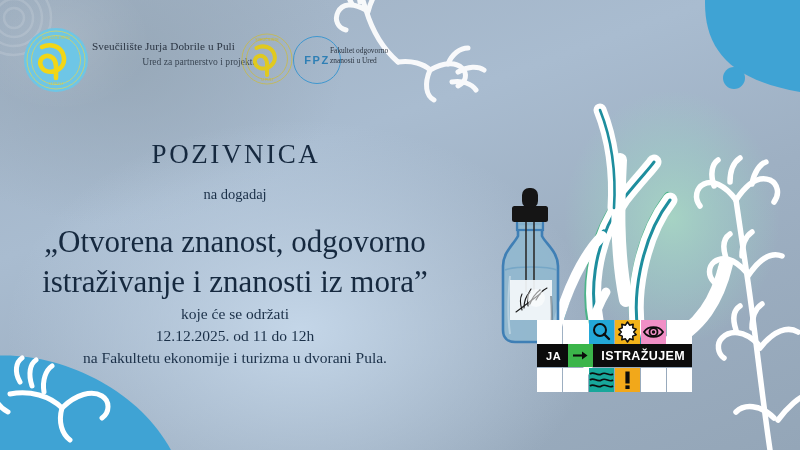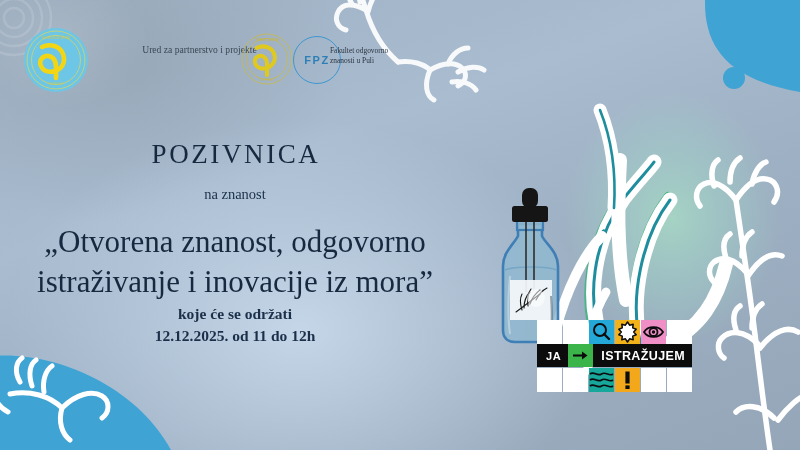--- a/index.html
+++ b/index.html
@@ -46,21 +46,21 @@
   .t-nadogadaj{
     position:absolute;top:186px;left:0;width:470px;
     font-size:14.5px;color:#1b3048;
   }
   .t-title{
     position:absolute;top:222px;left:0;width:470px;
     font-size:31px;line-height:1.28;color:#16293f;
   }
   .t-where{
     position:absolute;top:303px;left:0;width:470px;
-    font-size:15.5px;line-height:1.42;color:#1b3048;font-weight:bold;
+    font-size:15.5px;line-height:1.42;color:#1b3048;
   }
 
   
   .bottle{position:absolute;left:470px;top:180px;width:120px;height:165px;}
 
   
   .ja-logo{position:absolute;left:537px;top:320px;width:155px;height:72px;}
   .ja-grid{position:absolute;left:0;top:0;width:131px;height:72px;}
   .cell{position:absolute;width:25px;height:24px;}
   .bar{
@@ -196,20 +196,21 @@
       <circle cx="34" cy="34" r="29"></circle>
       <circle cx="34" cy="34" r="24.5"></circle>
     </g>
     <g fill="#d9c83f" opacity="0.9">
       <text x="34" y="13" font-size="4.4" text-anchor="middle" font-family="Liberation Sans, sans-serif">SVEUČILIŠTE</text>
       <text x="34" y="59" font-size="4.4" text-anchor="middle" font-family="Liberation Sans, sans-serif">U PULI</text>
     </g>
   </svg>
 
   <div class="uni-text">
+    <div class="uni-name">Sveučilište Jurja Dobrile u Puli</div>
     <div class="uni-sub">Ured za partnerstvo i projekte</div>
   </div>
 
   <svg class="logo-fpz-spiral" viewBox="0 0 54 54">
     <g fill="none" stroke="#cdbb3a" stroke-width="0.8" opacity="0.9">
       <circle cx="27" cy="27" r="25"></circle>
       <circle cx="27" cy="27" r="20.5"></circle>
     </g>
     <g fill="none" stroke="#e0c91f" stroke-width="4" stroke-linecap="round">
       <path d="M 27 43 L 27 32 C 27 26 23 23 19 24 C 15 25 14 29 15.5 32
@@ -219,33 +220,34 @@
       <text x="27" y="9" font-size="3.6" text-anchor="middle" font-family="Liberation Sans, sans-serif">SVEUČILIŠTE</text>
       <text x="27" y="49" font-size="3.6" text-anchor="middle" font-family="Liberation Sans, sans-serif">U PULI</text>
     </g>
   </svg>
 
   <div class="fpz-circle">
     <span>FPZ</span>
   </div>
   <div class="fpz-text">
     <div>Fakultet odgovorno</div>
-    <div>znanosti u Puli</div>
+    <div>znanosti u Ured</div>
   </div>
 
   <div class="copy">
     <div class="t-pozivnica">POZIVNICA</div>
-    <div class="t-nadogadaj">na znanost</div>
+    <div class="t-nadogadaj">na dogadaj</div>
     <div class="t-title">
       <div>„Otvorena znanost, odgovorno</div>
-      <div>istraživanje i inovacije iz mora”</div>
+      <div>istraživanje i znanosti iz mora”</div>
     </div>
     <div class="t-where">
       <div>koje će se održati</div>
       <div>12.12.2025. od 11 do 12h</div>
+      <div>na Fakultetu ekonomije i turizma u dvorani Pula.</div>
     </div>
   </div>
 
   <svg class="bottle" viewBox="0 0 120 165">
 
     <path d="M 33 86 C 33 72 44 64 48 56 L 48 44 L 72 44 L 72 56
              C 76 64 88 72 88 86 L 88 150 C 88 158 83 162 76 162
              L 45 162 C 38 162 33 158 33 150 Z" fill="#8fb8cf" fill-opacity="0.82" stroke="#3f7fb5" stroke-width="2.6"></path>
 
     <path d="M 35 90 C 44 86 78 86 87 90" fill="none" stroke="#6fa3c4" stroke-width="1.6" opacity="0.8"></path>

